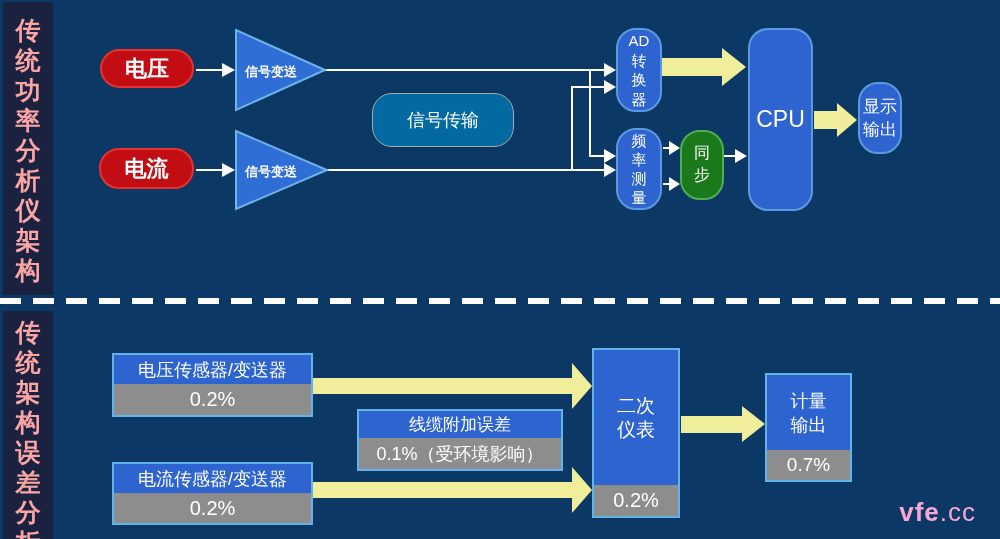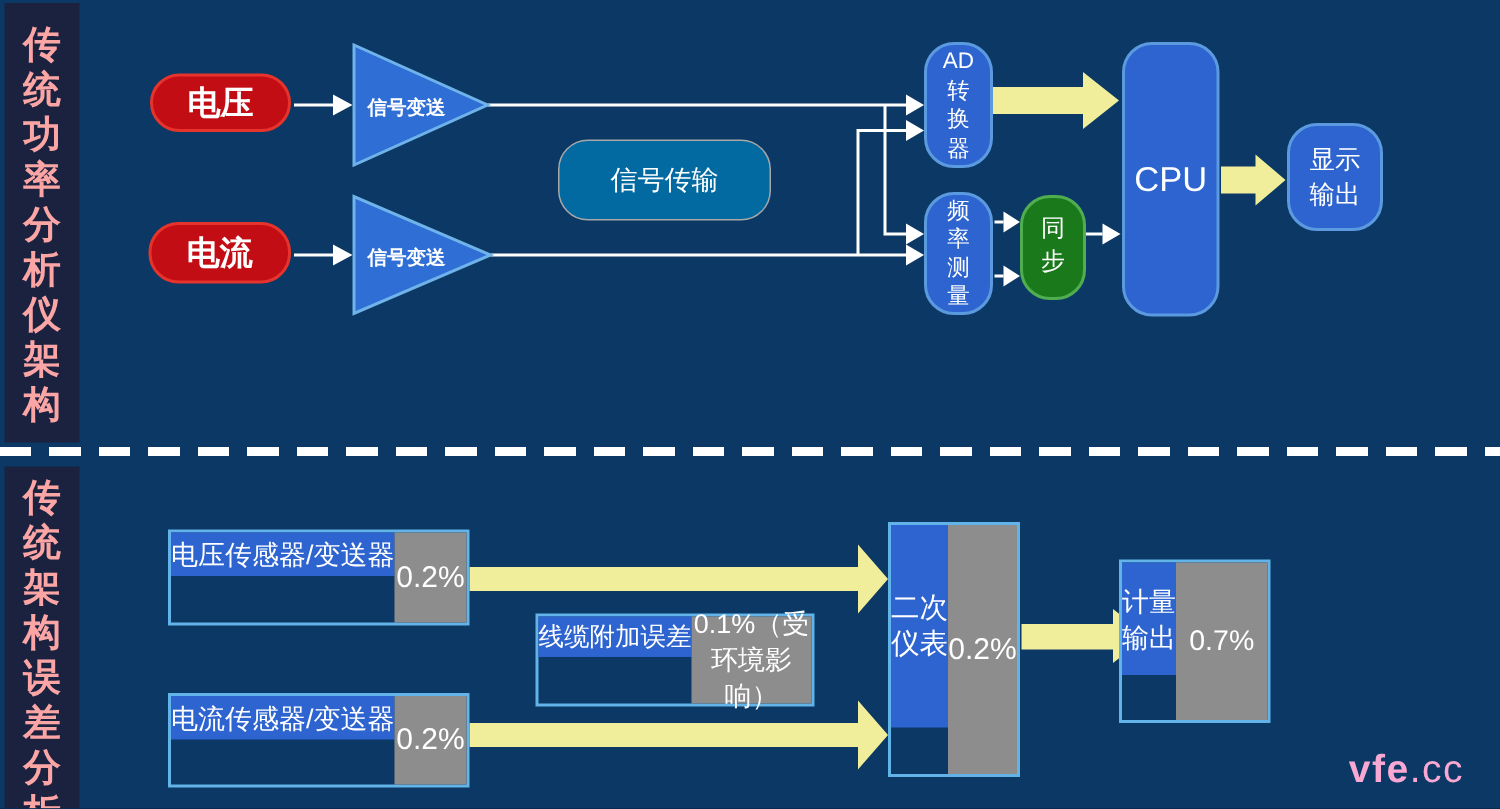--- a/index.html
+++ b/index.html
@@ -46,21 +46,21 @@
     background:#1a7a1b;border:2px solid #50ae50;color:#fff;
     font-size:16px;line-height:22px;text-align:center;padding-top:10px;
   }
   .tri-label{
     position:absolute;font-size:13px;font-weight:bold;color:#fff;
     width:66px;text-align:center;
   }
 
   
   .bb{
-    position:absolute;border:2px solid #62b4e8;display:flex;flex-direction:row;
+    position:absolute;border:2px solid #62b4e8;display:flex;flex-direction:column;
   }
   .bb .hd{
     background:#2d64cf;color:#fff;display:flex;align-items:center;
     justify-content:center;text-align:center;font-size:18px;
   }
   .bb .ft{
     background:#8d8d8d;color:#fff;display:flex;align-items:center;
     justify-content:center;text-align:center;font-size:20px;flex:1;
   }
 
@@ -138,45 +138,45 @@
   <div class="abs bluebox pre" style="left:616px;top:128px;width:46px;height:82px;font-size:15px;line-height:19px;padding-top:1px">频
 率
 测
 量</div>
 
   <div class="abs greenbox pre" style="left:680px;top:130px;width:44px;height:70px">同
 步</div>
 
   <div class="abs bluebox flexc" style="left:748px;top:28px;width:65px;height:183px;font-size:23px">CPU</div>
 
-  <div class="abs bluebox pre" style="left:858px;top:82px;width:64px;height:72px;font-size:17px;line-height:23px;padding-top:11px">显示
+  <div class="abs bluebox pre" style="left:858px;top:82px;width:44px;height:72px;font-size:17px;line-height:23px;padding-top:11px">显示
 输出</div>
 
   <div class="bb" style="left:112px;top:353px;width:201px;height:64px">
     <div class="hd" style="height:29px">电压传感器/变送器</div>
     <div class="ft">0.2%</div>
   </div>
 
   <div class="bb" style="left:112px;top:462px;width:201px;height:63px">
     <div class="hd" style="height:29px">电流传感器/变送器</div>
     <div class="ft">0.2%</div>
   </div>
 
-  <div class="bb" style="left:357px;top:409px;width:186px;height:62px">
+  <div class="bb" style="left:357px;top:409px;width:206px;height:62px">
     <div class="hd" style="height:27px;font-size:17px">线缆附加误差</div>
     <div class="ft" style="font-size:18px">0.1%（受环境影响）</div>
   </div>
 
   <div class="bb" style="left:592px;top:348px;width:88px;height:170px">
     <div class="hd pre" style="height:135px;font-size:19px;line-height:24px">二次
 仪表</div>
     <div class="ft">0.2%</div>
   </div>
 
-  <div class="bb" style="left:746px;top:373px;width:101px;height:109px">
+  <div class="bb" style="left:765px;top:373px;width:87px;height:109px">
     <div class="hd pre" style="height:75px;font-size:18px;line-height:24px">计量
 输出</div>
     <div class="ft" style="font-size:19px">0.7%</div>
   </div>
 
   <div class="watermark">
     <span class="wb">vfe</span><span>.cc</span>
   </div>
 
 </div>

